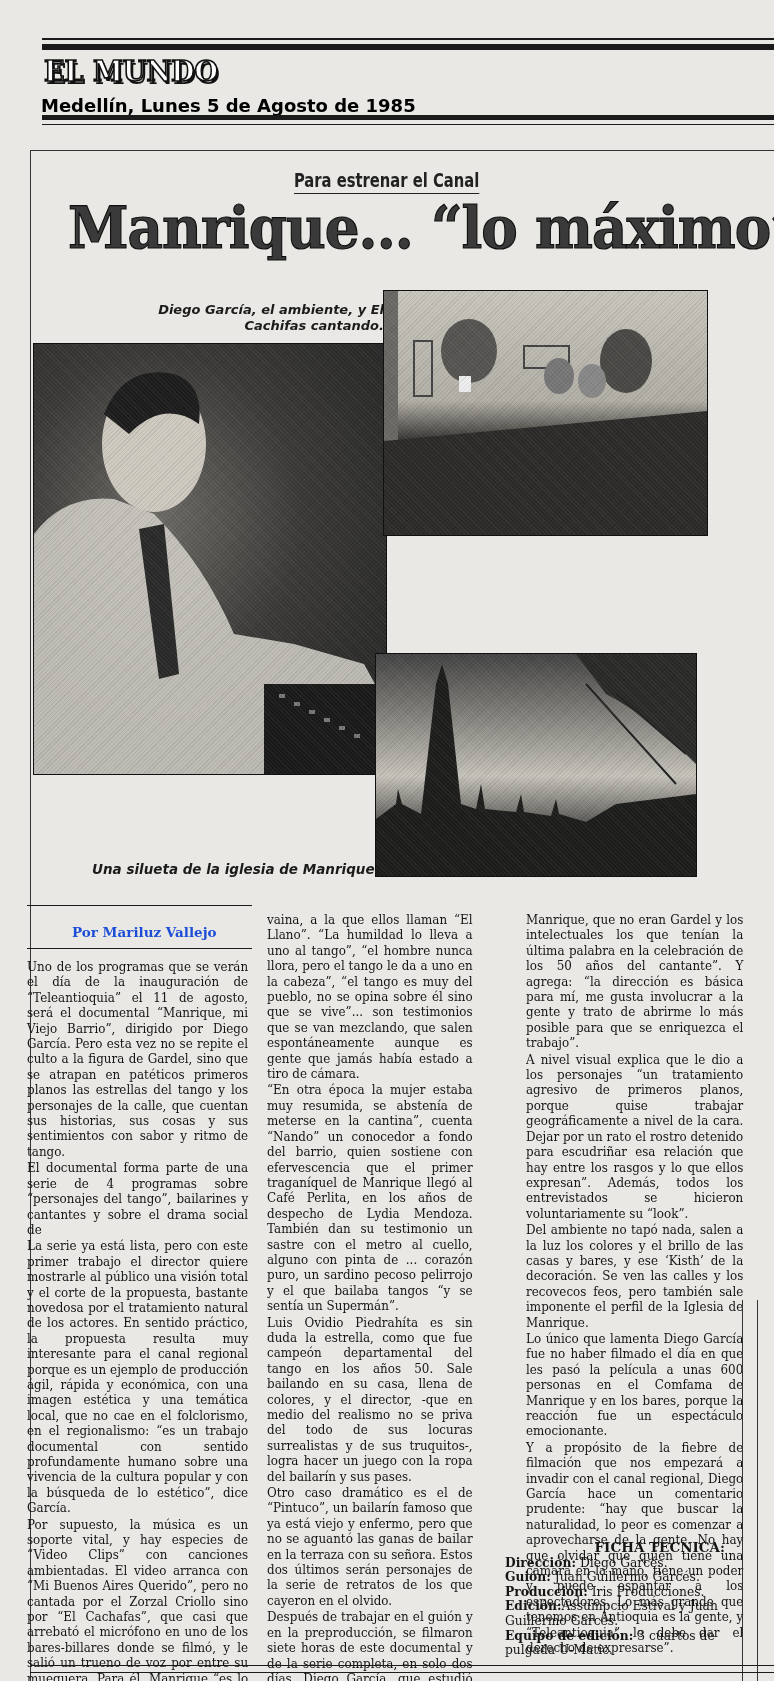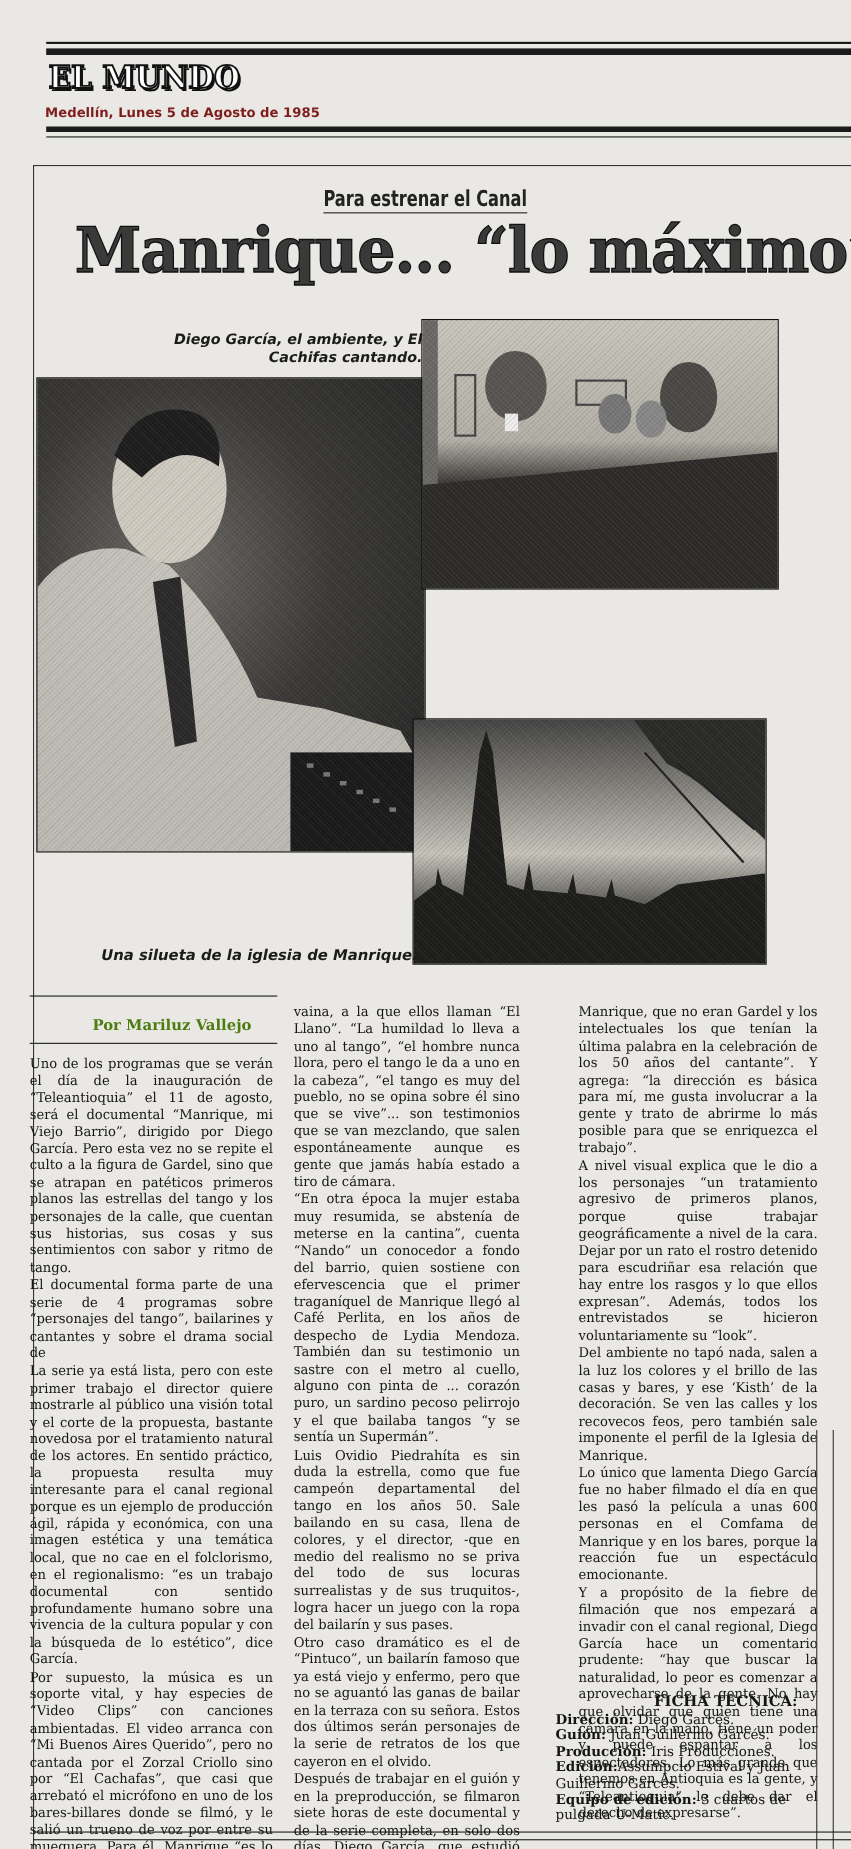--- a/index.html
+++ b/index.html
@@ -11,21 +11,21 @@
   .rule { position:absolute; background:#1b1b1b; }
   .masthead {
     position:absolute; left:44px; top:56px;
     font-family:"DejaVu Serif", serif; font-weight:bold; font-size:27px;
     color:#fff; letter-spacing:0px;
     -webkit-text-stroke:1.6px #111; text-shadow:2px 2px 0 #111;
     transform:scaleY(1.05);
   }
   .dateline {
     position:absolute; left:41px; top:95px;
-    font-family:"DejaVu Sans", sans-serif; font-weight:bold; font-size:12px; color:#7f1d1d;
+    font-family:"DejaVu Sans", sans-serif; font-weight:bold; font-size:18px; color:#000000;
   }
   .frame {
     position:absolute; left:30px; top:150px; width:744px; height:1531px;
     border-left:1.5px solid #333; border-top:1.5px solid #333;
   }
   .kicker {
     position:absolute; left:294px; top:168px;
     font-family:"DejaVu Sans Condensed","DejaVu Sans", sans-serif; font-weight:bold;
     font-size:20px; color:#222; border-bottom:1.5px solid #222; padding-bottom:1px;
     transform:scaleX(0.82); transform-origin:left;
@@ -45,22 +45,22 @@
   .p1 { left:33px; top:343px; width:352px; height:430px;
         background:radial-gradient(ellipse at 35% 40%, #6d6b66 0%, #3a3937 45%, #222 100%); }
   .p2 { left:383px; top:290px; width:323px; height:244px;
         background:linear-gradient(180deg,#c9c6bd 0%,#b2afa6 45%,#3e3d3a 60%,#2b2a28 100%); }
   .p3 { left:375px; top:653px; width:320px; height:222px;
         background:linear-gradient(180deg,#444 0%,#7d7b76 25%,#c6c3bb 55%,#2d2c2a 85%,#1f1f1e 100%); }
   .grain { position:absolute; inset:0;
     background-image:repeating-linear-gradient(45deg, rgba(255,255,255,0.05) 0 1px, transparent 1px 3px),
                      repeating-linear-gradient(-45deg, rgba(0,0,0,0.08) 0 1px, transparent 1px 3px); }
   .byline {
-    position:absolute; left:84px; top:924px;
-    font-family:"DejaVu Serif", serif; font-weight:bold; font-size:13.5px; color:#4d7c0f;
+    position:absolute; left:72px; top:924px;
+    font-family:"DejaVu Serif", serif; font-weight:bold; font-size:13.5px; color:#1d4ed8;
   }
   .col {
     position:absolute; font-family:"DejaVu Serif", serif; font-size:12.3px;
     line-height:15.4px; color:#151515; text-align:justify; hyphens:manual;
     transform:scaleX(0.97); transform-origin:left top;
   }
   .col p { margin:0 0 1px 0; }
   .c1 { left:27px; top:960px; width:228px; }
   .c2 { left:267px; top:913px; width:212px; }
   .c3 { left:526px; top:913px; width:224px; }

